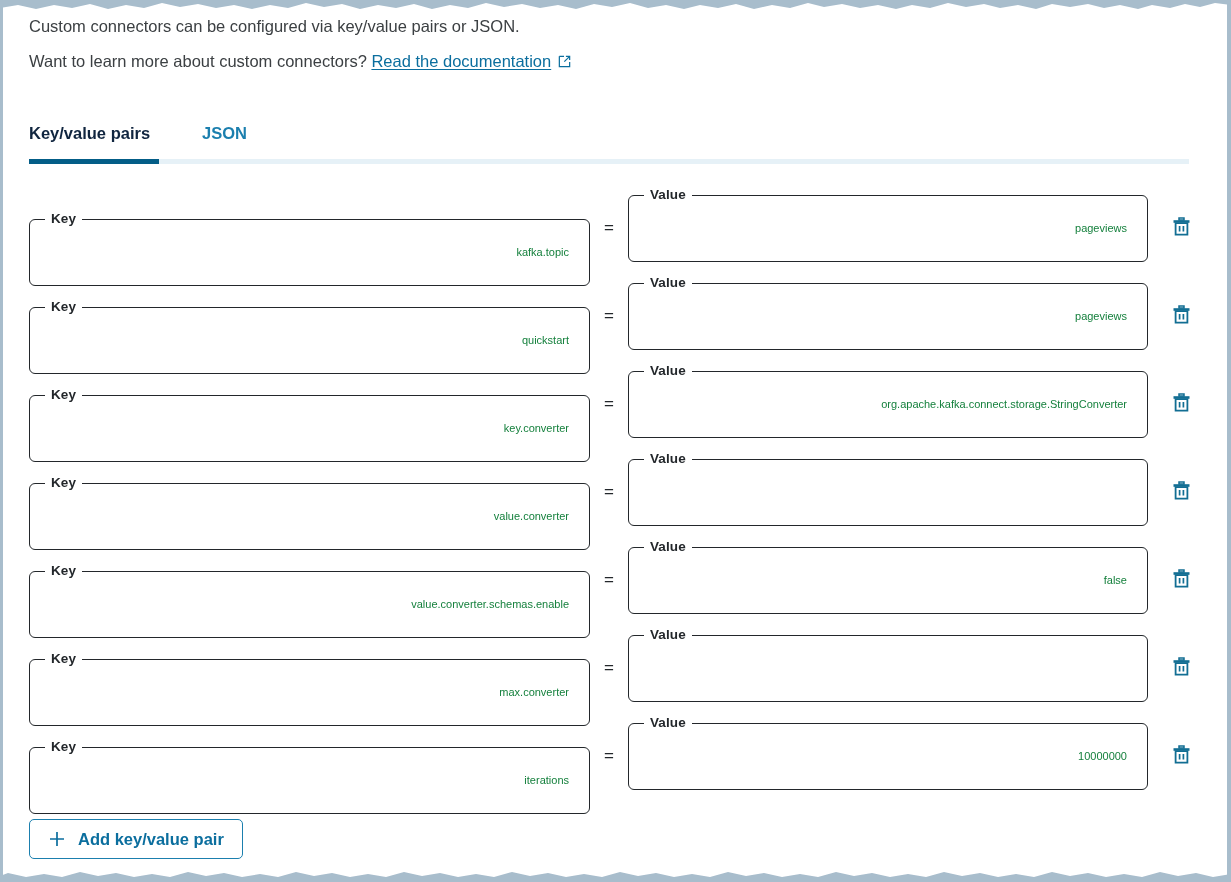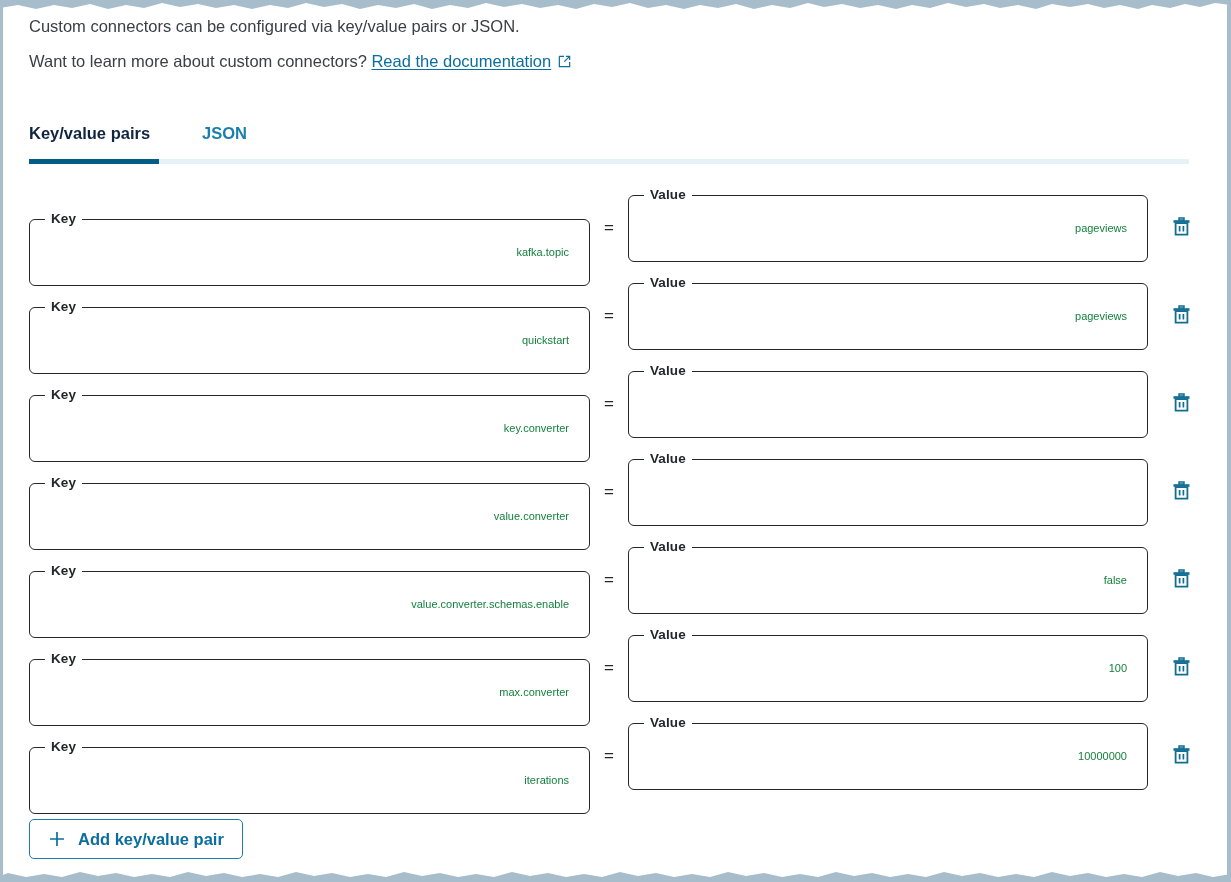--- a/index.html
+++ b/index.html
@@ -283,20 +283,21 @@
           </button>
         </div>
         <div class="kv-row">
           <div class="field field-key">
             <span class="field-legend">Key</span>
             <span class="field-text">key.converter</span>
           </div>
           <div class="equals">=</div>
           <div class="field field-value">
             <span class="field-legend">Value</span>
+            <span class="field-text">org.apache.kafka.connect.storage.StringConverter</span>
           </div>
           <button class="trash-btn">
             <span><svg width="19" height="21" viewBox="0 0 19 21">
                 <path d="M7 2 h5 v2 h-5 z" fill="none" stroke="#126e93" stroke-width="1.5"></path>
                 <rect x="1.5" y="4.2" width="16" height="2.6" fill="#126e93"></rect>
                 <path d="M3.6 7.2 h11.8 v11.4 h-11.8 z" fill="none" stroke="#126e93" stroke-width="1.8"></path>
                 <path d="M7.6 10 v5.6 M11.4 10 v5.6" stroke="#126e93" stroke-width="1.7"></path>
               </svg></span>
           </button>
         </div>
@@ -338,21 +339,20 @@
           </button>
         </div>
         <div class="kv-row">
           <div class="field field-key">
             <span class="field-legend">Key</span>
             <span class="field-text">max.converter</span>
           </div>
           <div class="equals">=</div>
           <div class="field field-value">
             <span class="field-legend">Value</span>
-            <span class="field-text">100</span>
           </div>
           <button class="trash-btn">
             <span><svg width="19" height="21" viewBox="0 0 19 21">
                 <path d="M7 2 h5 v2 h-5 z" fill="none" stroke="#126e93" stroke-width="1.5"></path>
                 <rect x="1.5" y="4.2" width="16" height="2.6" fill="#126e93"></rect>
                 <path d="M3.6 7.2 h11.8 v11.4 h-11.8 z" fill="none" stroke="#126e93" stroke-width="1.8"></path>
                 <path d="M7.6 10 v5.6 M11.4 10 v5.6" stroke="#126e93" stroke-width="1.7"></path>
               </svg></span>
           </button>
         </div>

